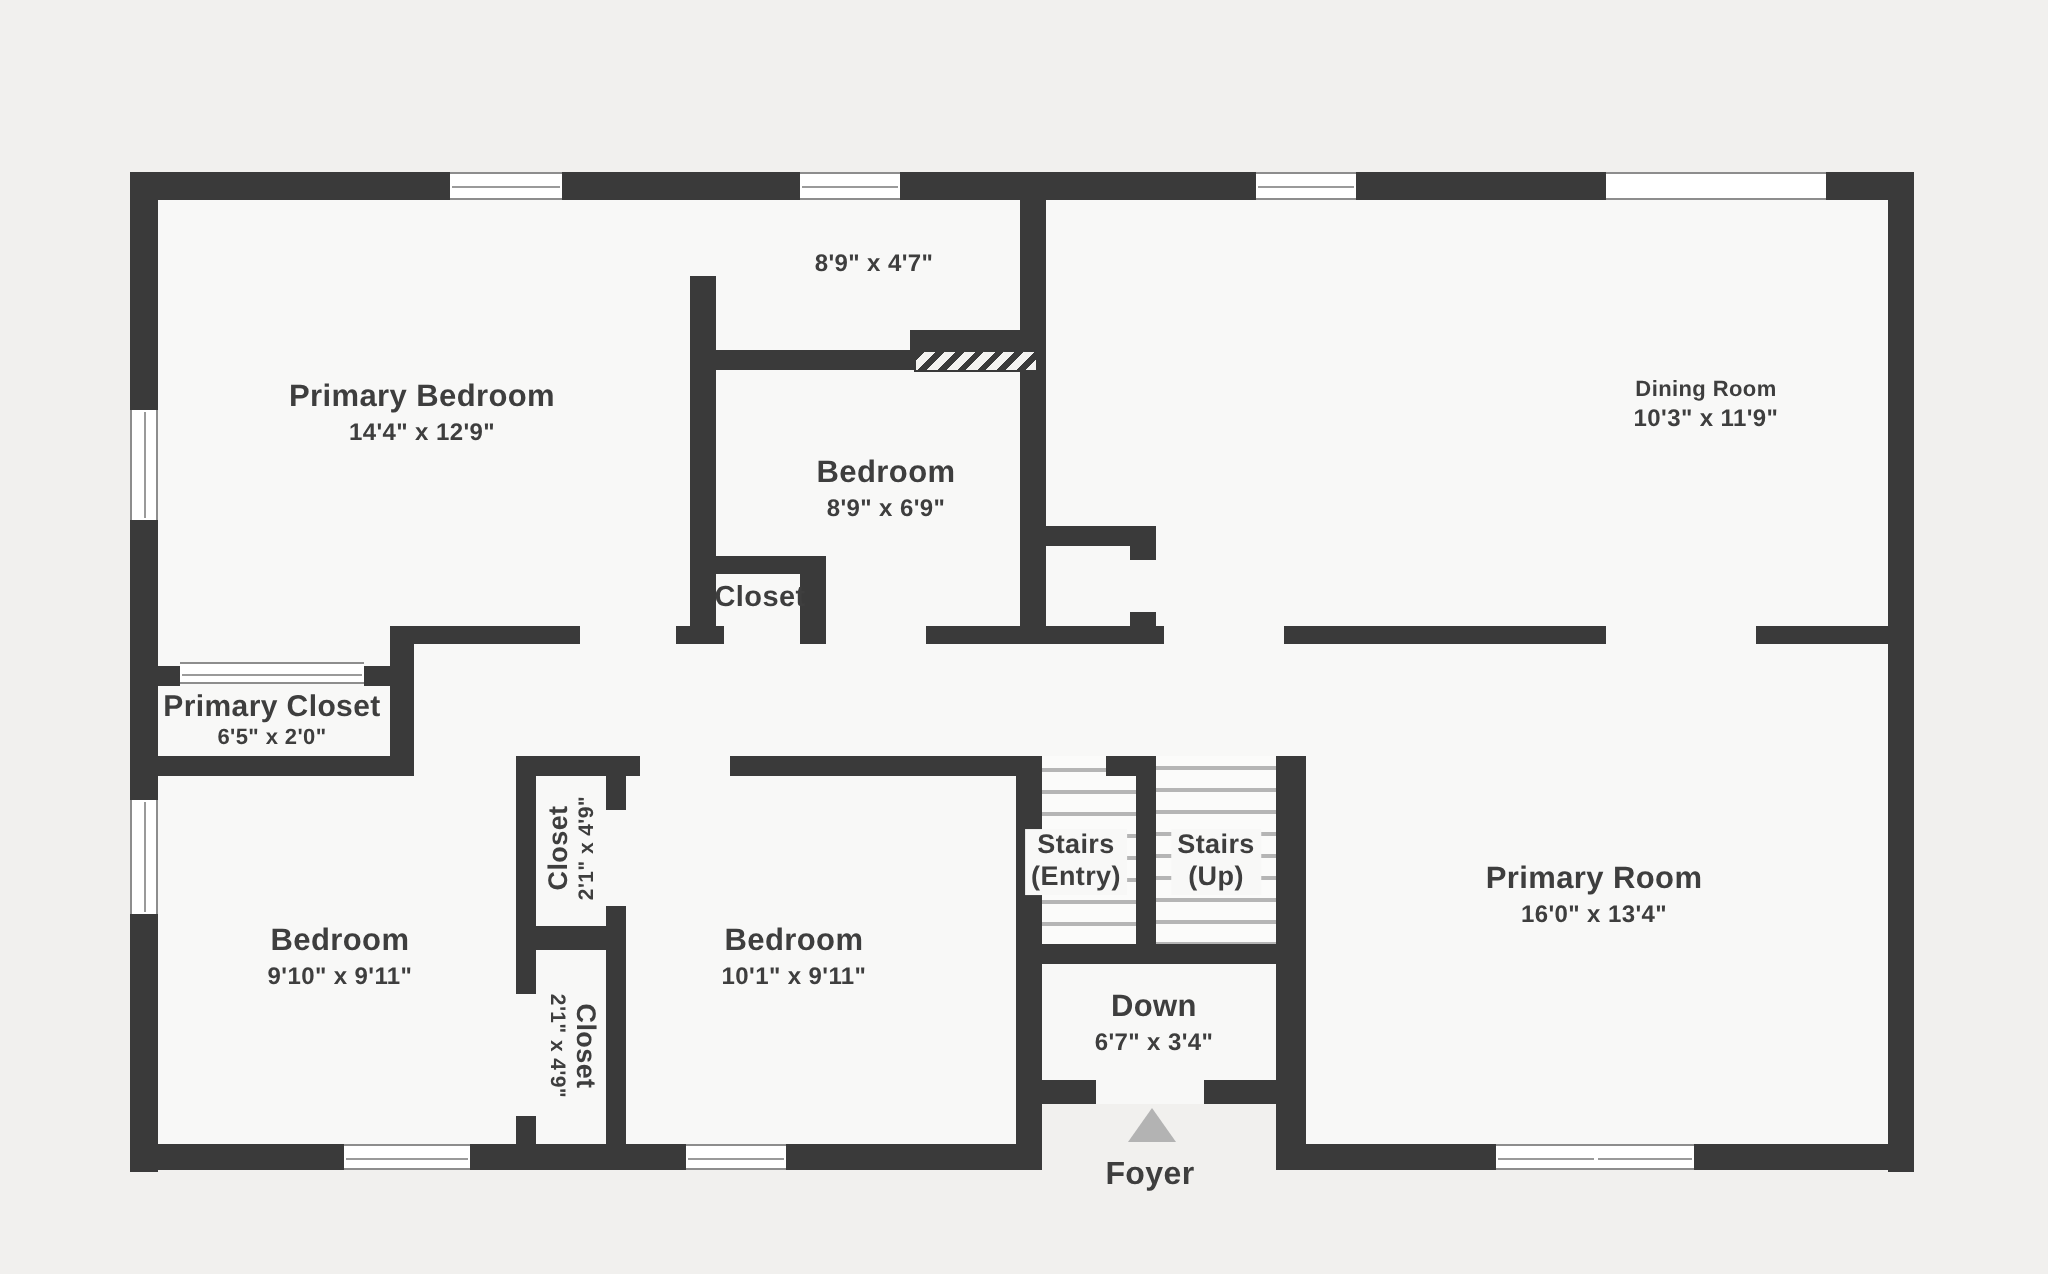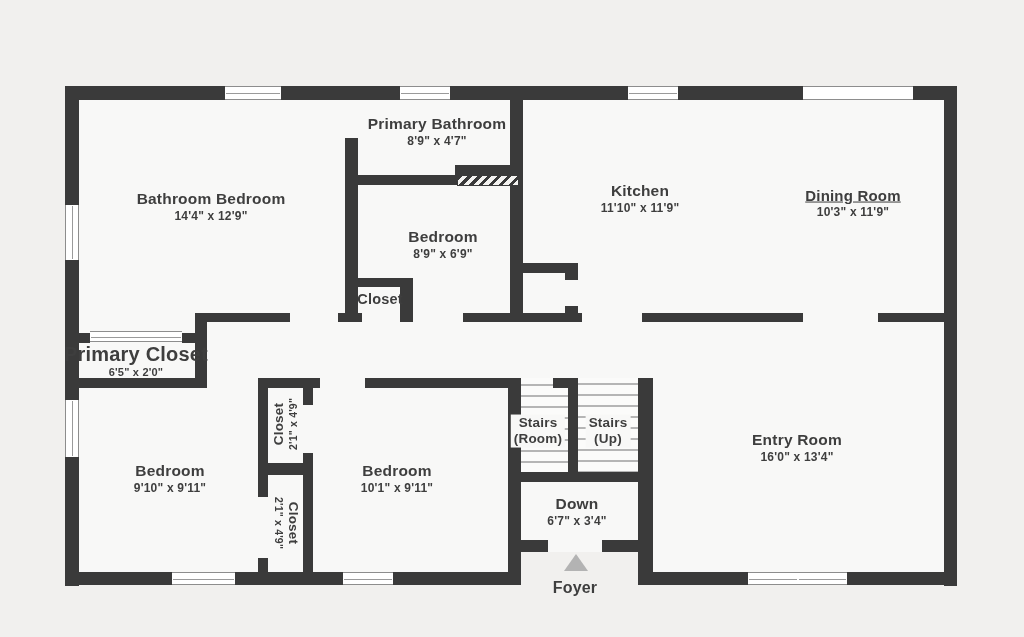--- a/index.html
+++ b/index.html
@@ -108,64 +108,59 @@
     <div class="window wv" style="left: 65px; top: 205px; width: 14px; height: 55px;"></div>
     <div class="window wv" style="left: 65px; top: 400px; width: 14px; height: 57px;"></div>
     <div class="window wh" style="left: 172px; top: 572px; width: 63px; height: 13px;"></div>
     <div class="window wh" style="left: 343px; top: 572px; width: 50px; height: 13px;"></div>
     <div class="window wh" style="left: 748px; top: 572px; width: 50px; height: 13px;"></div>
     <div class="window wh" style="left: 798px; top: 572px; width: 49px; height: 13px;"></div>
     <div class="window wh" style="left: 90px; top: 331px; width: 92px; height: 11px;"></div>
     <div class="hatch" style="left: 457px; top: 175px; width: 62px; height: 11px;"></div>
     <div class="tri" style="left: 564px; top: 554px; width: 0px; height: 0px;"></div>
     <div class="label" style="left: 437px; top: 132px;">
-      <div class="line" style="font-size: 15.5px;">Primary Bathroom</div>
       <div class="line" style="font-size: 12px;">8'9" x 4'7"</div>
     </div>
     <div class="label" style="left: 211px; top: 207px;">
-      <div class="line" style="font-size: 15.5px;">Bathroom Bedroom</div>
+      <div class="line" style="font-size: 15.5px;">Primary Bedroom</div>
       <div class="line" style="font-size: 12px;">14'4" x 12'9"</div>
     </div>
     <div class="label" style="left: 443px; top: 245px;">
       <div class="line" style="font-size: 15.5px;">Bedroom</div>
       <div class="line" style="font-size: 12px;">8'9" x 6'9"</div>
     </div>
     <div class="label" style="left: 380px; top: 300px;">
       <div class="line" style="font-size: 14.5px;">Closet</div>
     </div>
-    <div class="label" style="left: 640px; top: 199px;">
-      <div class="line" style="font-size: 15.5px;">Kitchen</div>
-      <div class="line" style="font-size: 12px;">11'10" x 11'9"</div>
-    </div>
     <div class="label" style="left: 853px; top: 203px;">
-      <div class="line" style="font-size: 15px; text-decoration: underline;">Dining Room</div>
+      <div class="line" style="font-size: 11px;">Dining Room</div>
       <div class="line" style="font-size: 12px;">10'3" x 11'9"</div>
     </div>
     <div class="label" style="left: 136px; top: 361px;">
-      <div class="line" style="font-size: 20px;">Primary Closet</div>
+      <div class="line" style="font-size: 15px;">Primary Closet</div>
       <div class="line" style="font-size: 11px;">6'5" x 2'0"</div>
     </div>
     <div class="label" style="left: 170px; top: 479px;">
       <div class="line" style="font-size: 15.5px;">Bedroom</div>
       <div class="line" style="font-size: 12px;">9'10" x 9'11"</div>
     </div>
     <div class="label" style="left: 397px; top: 479px;">
       <div class="line" style="font-size: 15.5px;">Bedroom</div>
       <div class="line" style="font-size: 12px;">10'1" x 9'11"</div>
     </div>
     <div class="label masked" style="left: 538px; top: 431px;">
       <div class="line" style="font-size: 13.5px;">Stairs</div>
-      <div class="line" style="font-size: 13.5px;">(Room)</div>
+      <div class="line" style="font-size: 13.5px;">(Entry)</div>
     </div>
     <div class="label masked" style="left: 608px; top: 431px;">
       <div class="line" style="font-size: 13.5px;">Stairs</div>
       <div class="line" style="font-size: 13.5px;">(Up)</div>
     </div>
     <div class="label" style="left: 797px; top: 448px;">
-      <div class="line" style="font-size: 15.5px;">Entry Room</div>
+      <div class="line" style="font-size: 15.5px;">Primary Room</div>
       <div class="line" style="font-size: 12px;">16'0" x 13'4"</div>
     </div>
     <div class="label" style="left: 577px; top: 512px;">
       <div class="line" style="font-size: 15.5px;">Down</div>
       <div class="line" style="font-size: 12px;">6'7" x 3'4"</div>
     </div>
     <div class="label" style="left: 575px; top: 588px;">
       <div class="line" style="font-size: 16px;">Foyer</div>
     </div>
     <div class="label" style="left: 286px; top: 424px; transform: translate(-50%, -50%) rotate(-90deg);">

